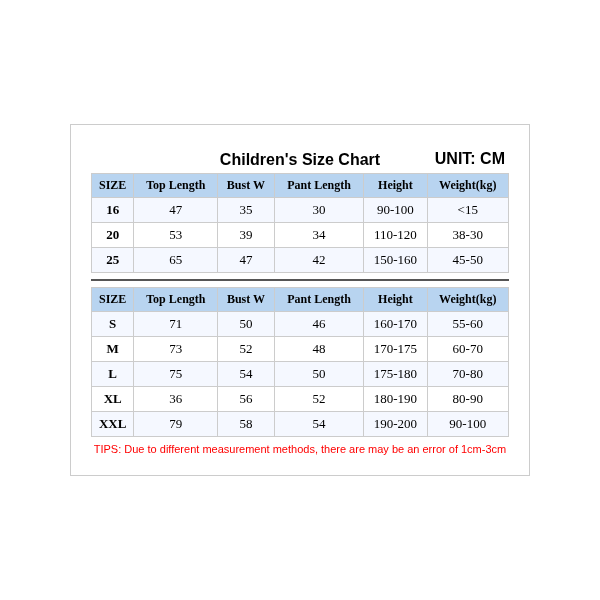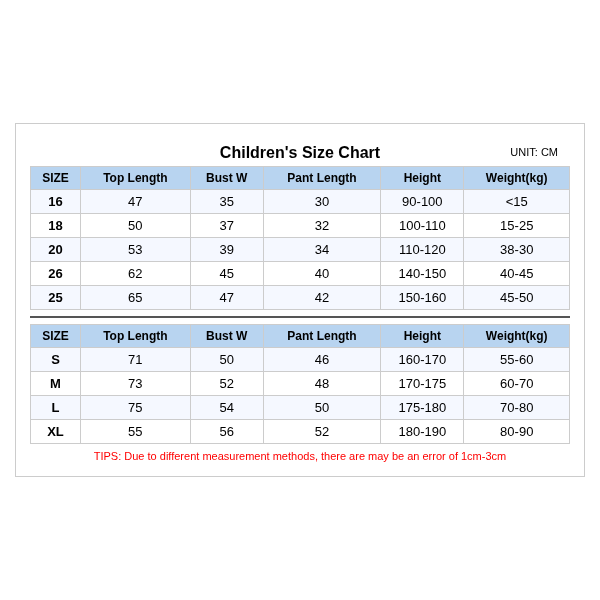--- a/index.html
+++ b/index.html
@@ -7,43 +7,44 @@
       width: 600px;
       height: 600px;
       background: #fff;
       font-family: Arial, sans-serif;
       font-size: 13px;
       display: flex;
       align-items: center;
       justify-content: center;
     }
     .container {
-      width: 570px;
+      width: 460px;
       border: 1px solid #ccc;
-      padding: 14px;
+      padding: 20px;
     }
     .section-title {
       text-align: center;
       font-weight: bold;
       font-size: 16px;
       padding: 6px 0 4px 0;
       position: relative;
     }
     .unit-label {
       position: absolute;
-      right: 12px;
+      right: 4px;
       top: 50%;
       transform: translateY(-50%);
-      font-size: 11px;
-      font-weight: normal;
+      font-size: 16px;
+      font-weight: bold;
     }
     table {
       width: 100%;
       border-collapse: collapse;
       margin-bottom: 4px;
+      font-family: Liberation Serif, serif;
     }
     th, td {
       border: 1px solid #ccc;
       text-align: center;
       padding: 4px 2px;
     }
     thead th {
       background: #b8d4f0;
       font-weight: bold;
       font-size: 12px;
@@ -98,42 +99,26 @@
     <tbody id="children-tbody">
     <tr>
           <td>16</td>
           <td>47</td>
           <td>35</td>
           <td>30</td>
           <td>90-100</td>
           <td>&lt;15</td>
         </tr>
         <tr>
-          <td>18</td>
-          <td>50</td>
-          <td>37</td>
-          <td>32</td>
-          <td>100-110</td>
-          <td>15-25</td>
-        </tr>
-        <tr>
           <td>20</td>
           <td>53</td>
           <td>39</td>
           <td>34</td>
           <td>110-120</td>
           <td>38-30</td>
-        </tr>
-        <tr>
-          <td>26</td>
-          <td>62</td>
-          <td>45</td>
-          <td>40</td>
-          <td>140-150</td>
-          <td>40-45</td>
         </tr>
         <tr>
           <td>25</td>
           <td>65</td>
           <td>47</td>
           <td>42</td>
           <td>150-160</td>
           <td>45-50</td>
         </tr>
       </tbody>
@@ -174,25 +159,33 @@
           <tr>
             <td>L</td>
             <td>75</td>
             <td>54</td>
             <td>50</td>
             <td>175-180</td>
             <td>70-80</td>
           </tr>
           <tr>
             <td>XL</td>
-            <td>55</td>
+            <td>36</td>
             <td>56</td>
             <td>52</td>
             <td>180-190</td>
             <td>80-90</td>
+          </tr>
+          <tr>
+            <td>XXL</td>
+            <td>79</td>
+            <td>58</td>
+            <td>54</td>
+            <td>190-200</td>
+            <td>90-100</td>
           </tr>
         </tbody>
     </table>
   </div>
 
   <div class="tips">TIPS: Due to different measurement methods, there are may be an error of 1cm-3cm</div>
 
 </div>
 
 </body></html>

